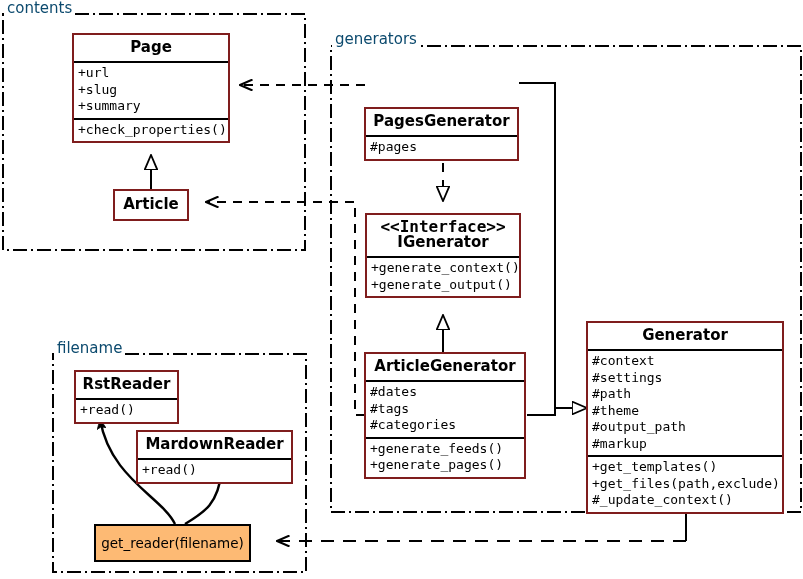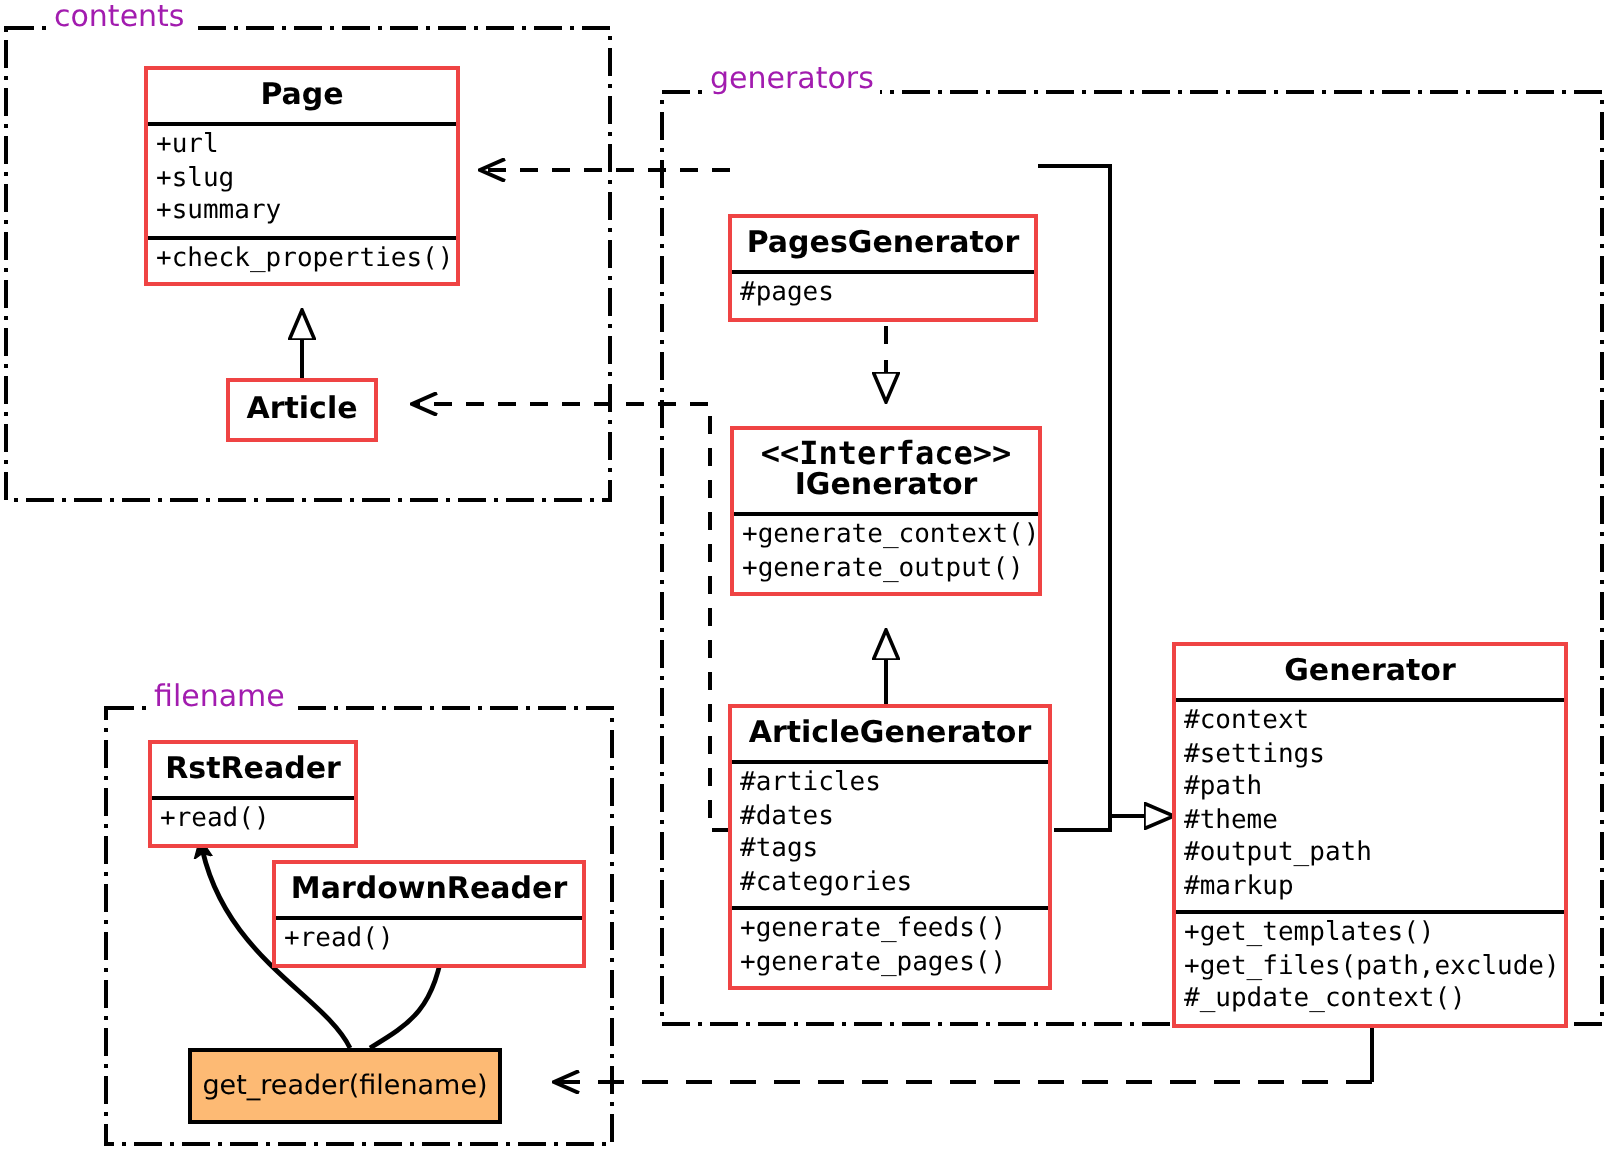--- a/index.html
+++ b/index.html
@@ -19,30 +19,29 @@
     position: absolute;
     left: 0;
     top: 0;
     width: 803px;
     height: 579px;
   }
   .pkg-label {
     position: absolute;
     font-family: "DejaVu Sans", sans-serif;
     font-size: 15px;
-    color: #a21caf;
+    color: #0c4a6e;
     background: #fff;
     padding: 0 3px;
     white-space: nowrap;
     line-height: 16px;
-    margin-left: 20px;
   }
   .uml-box {
     position: absolute;
-    border: 2px solid #ef4444;
+    border: 2px solid #7f1d1d;
     background: #fff;
     box-sizing: border-box;
   }
   .uml-title {
     font-family: "DejaVu Sans", sans-serif;
     font-weight: bold;
     font-size: 15px;
     text-align: center;
     padding: 4px 4px 5px 4px;
     line-height: 17px;
@@ -169,21 +168,20 @@
     </div>
     <div class="uml-compartment uml-sep">
       <div>+generate_context()</div>
       <div>+generate_output()</div>
     </div>
   </div>
 
   <div class="uml-box" style="left:364px; top:352px; width:162px;">
     <div class="uml-title">ArticleGenerator</div>
     <div class="uml-compartment uml-sep">
-      <div>#articles</div>
       <div>#dates</div>
       <div>#tags</div>
       <div>#categories</div>
     </div>
     <div class="uml-compartment uml-sep">
       <div>+generate_feeds()</div>
       <div>+generate_pages()</div>
     </div>
   </div>
 

